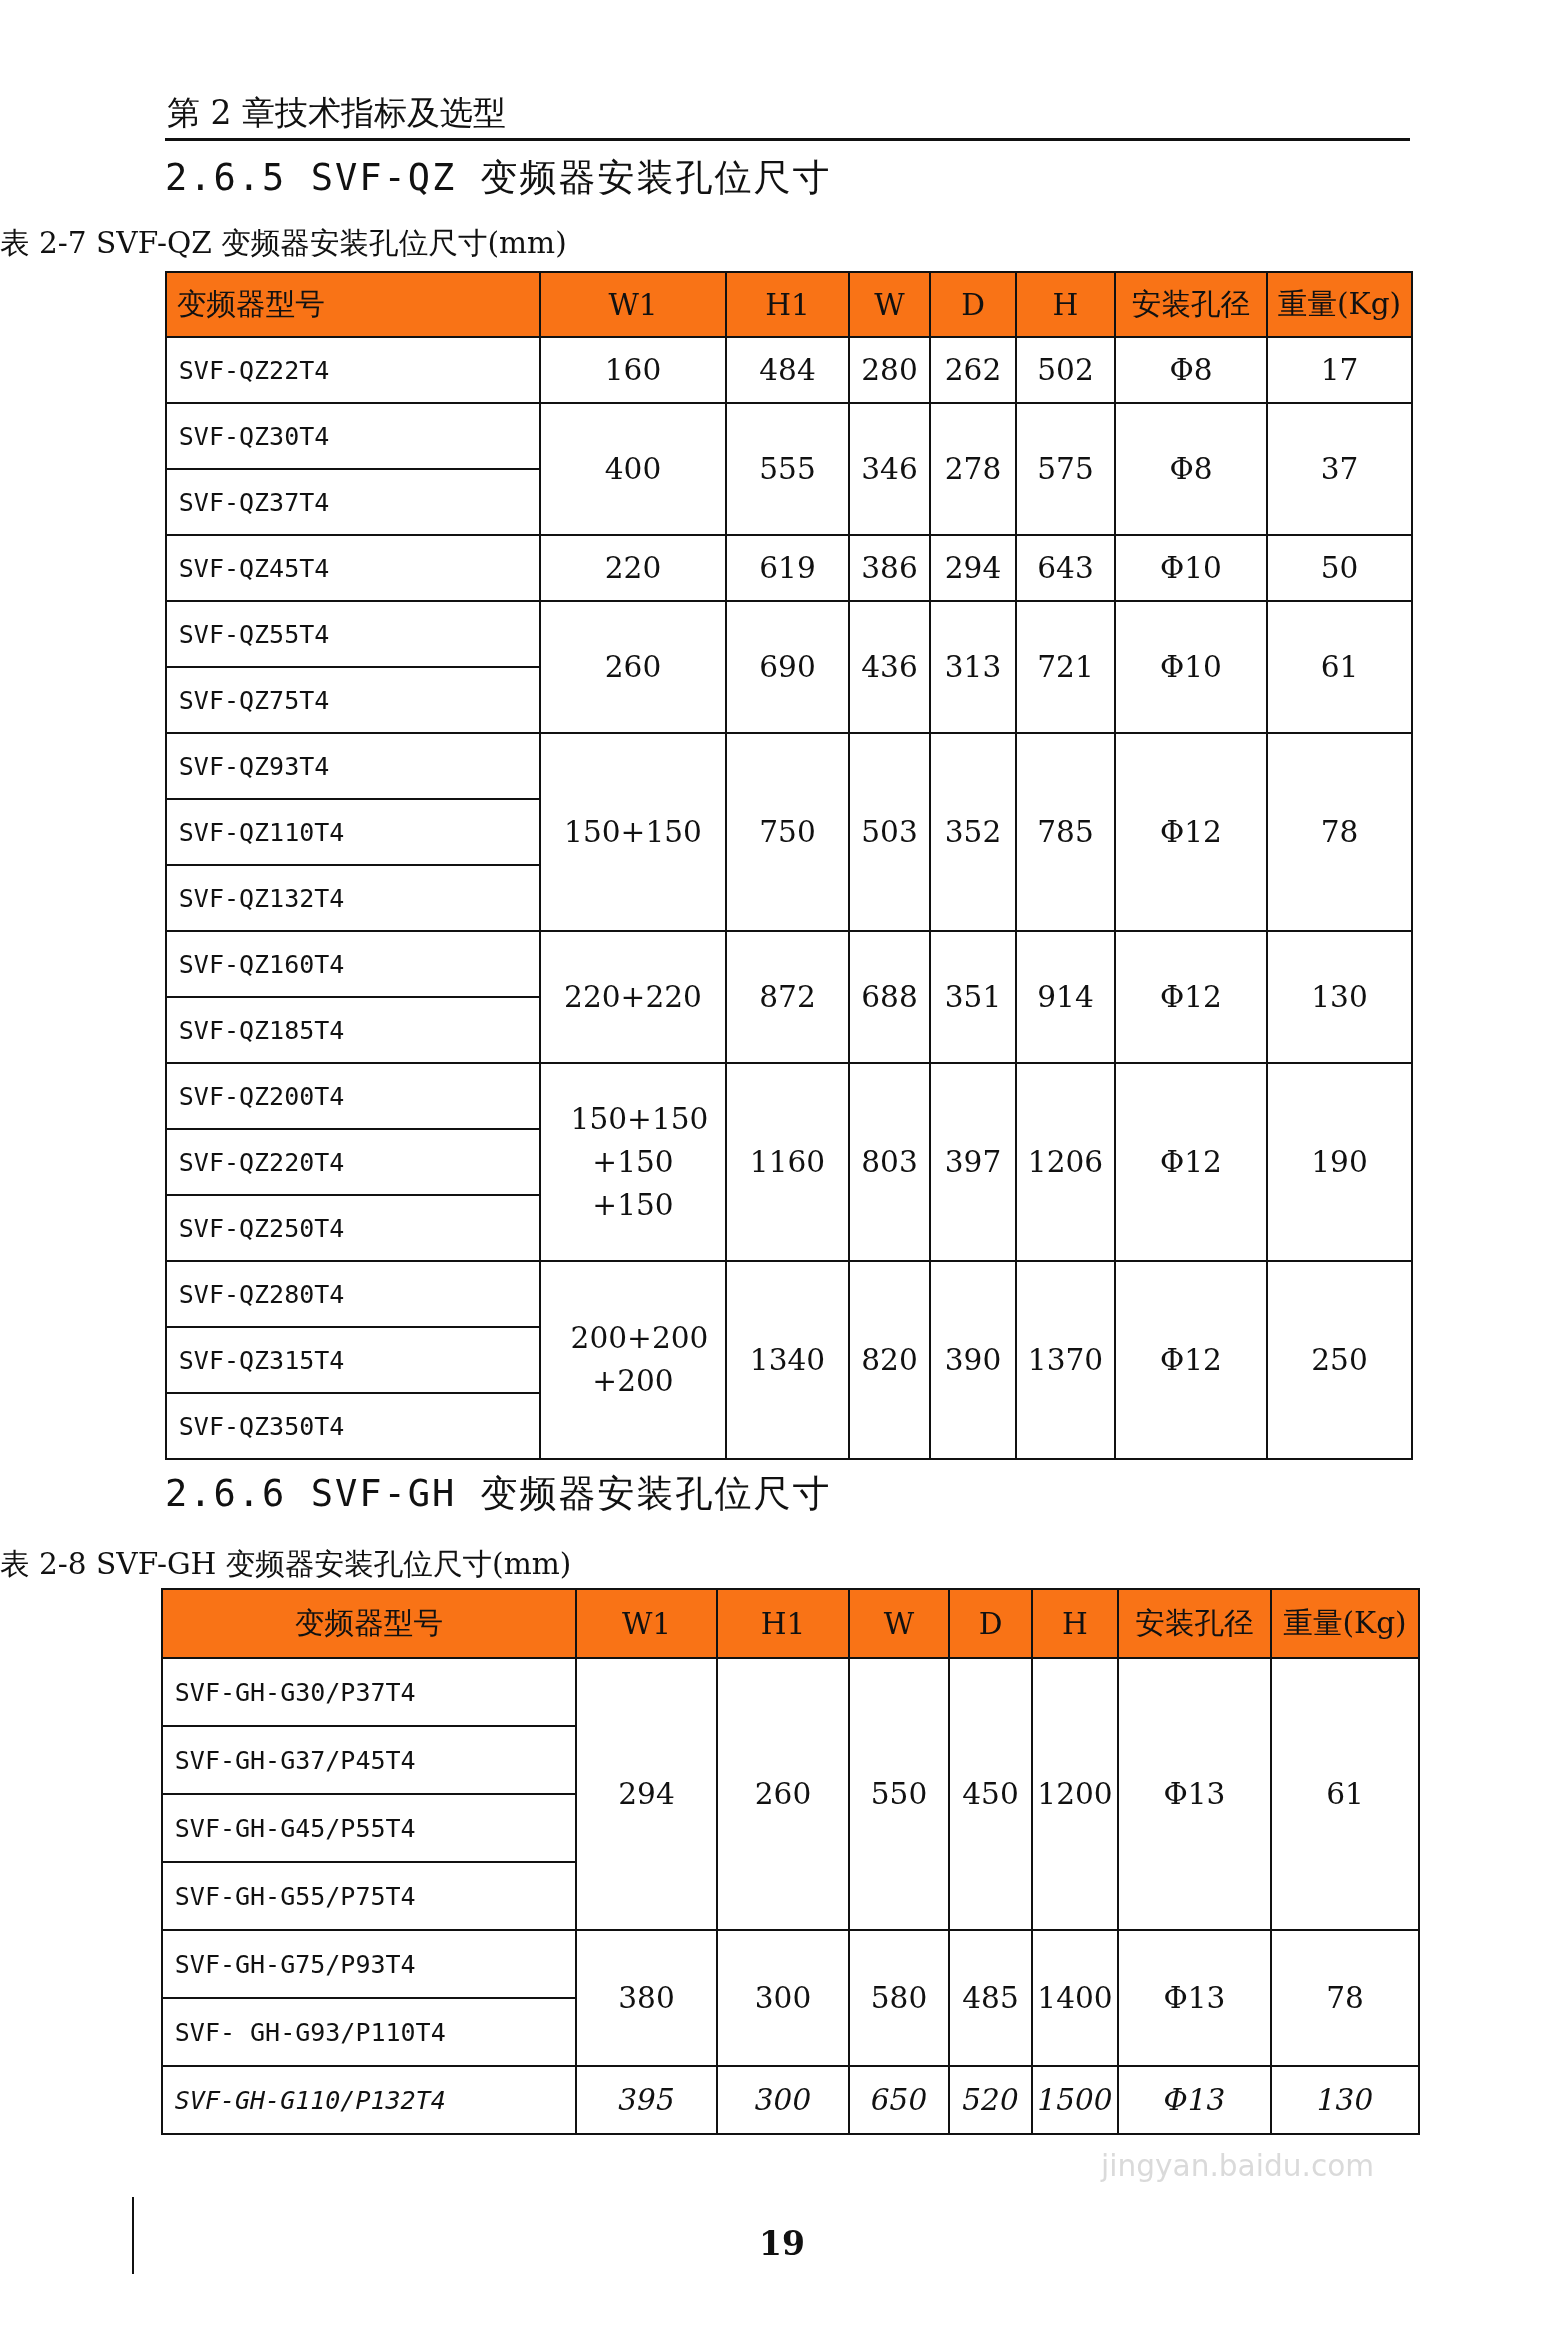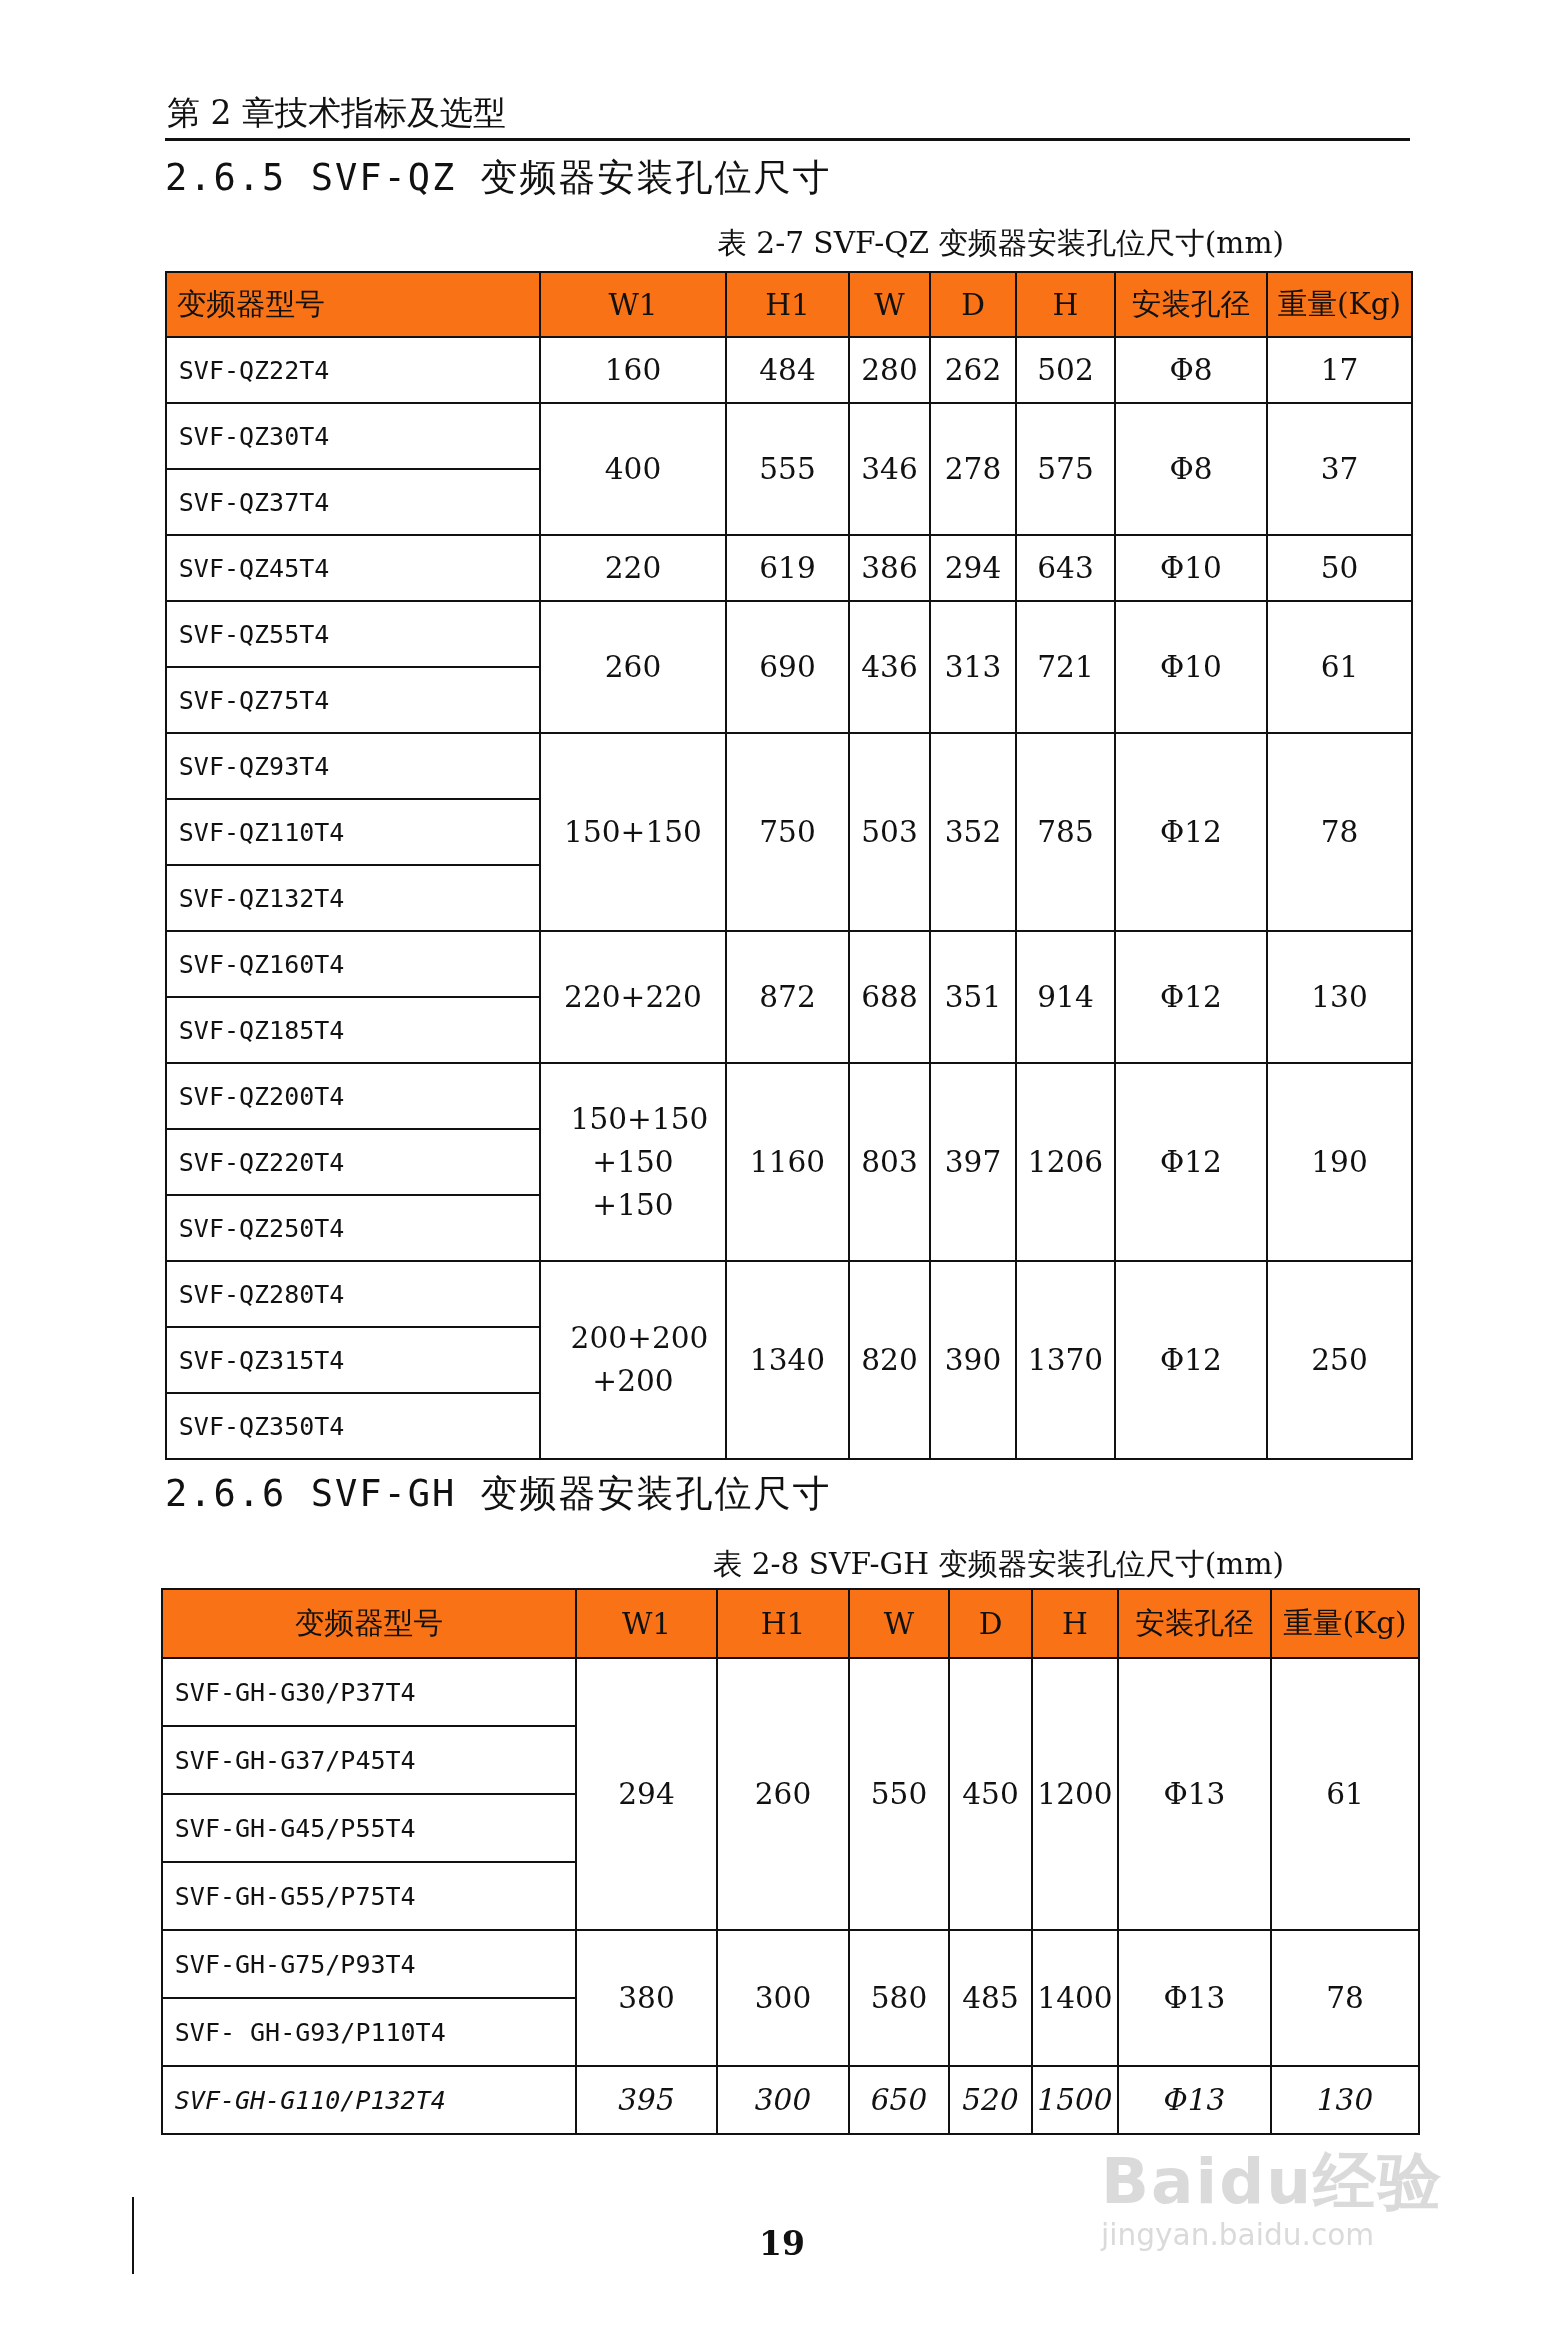--- a/index.html
+++ b/index.html
@@ -12,21 +12,21 @@
       border-bottom: 3px solid #111;
       font-size: 33px; line-height: 43px;
     }
     .running-header .left { position: absolute; left: 2px; top: 0; }
     .running-header .right { position: absolute; right: 0; top: 0; }
     .section-title {
       position: absolute; left: 165px; font-size: 37px; line-height: 47px;
       letter-spacing: 2px; font-family: "DejaVu Sans Mono", "Liberation Mono", monospace;
     }
     .caption {
-      position: absolute; left: 0; width: 1284px; text-align: right;
+      position: absolute; left: 0; width: 1284px; text-align: left;
       font-size: 29.6px; line-height: 35px;
     }
     table.spec {
       position: absolute; border-collapse: collapse; table-layout: fixed;
       font-size: 29.6px;
     }
     table.spec th, table.spec td {
       border: 2px solid #111; padding: 0; text-align: center; vertical-align: middle;
       font-weight: normal; overflow: hidden; white-space: nowrap;
     }
@@ -265,16 +265,15 @@
         <td rowspan="1">Φ13</td>
         <td rowspan="1">130</td>
       </tr>
     </tbody>
 </table>
 
 <div class="margin-mark"></div>
 <div class="page-number">19</div>
 
 <div class="watermark">
-  <div class="wm-logo">Baidu经验</div>
   <div class="wm-url">jingyan.baidu.com</div>
 </div>
 
 
 </body></html>

